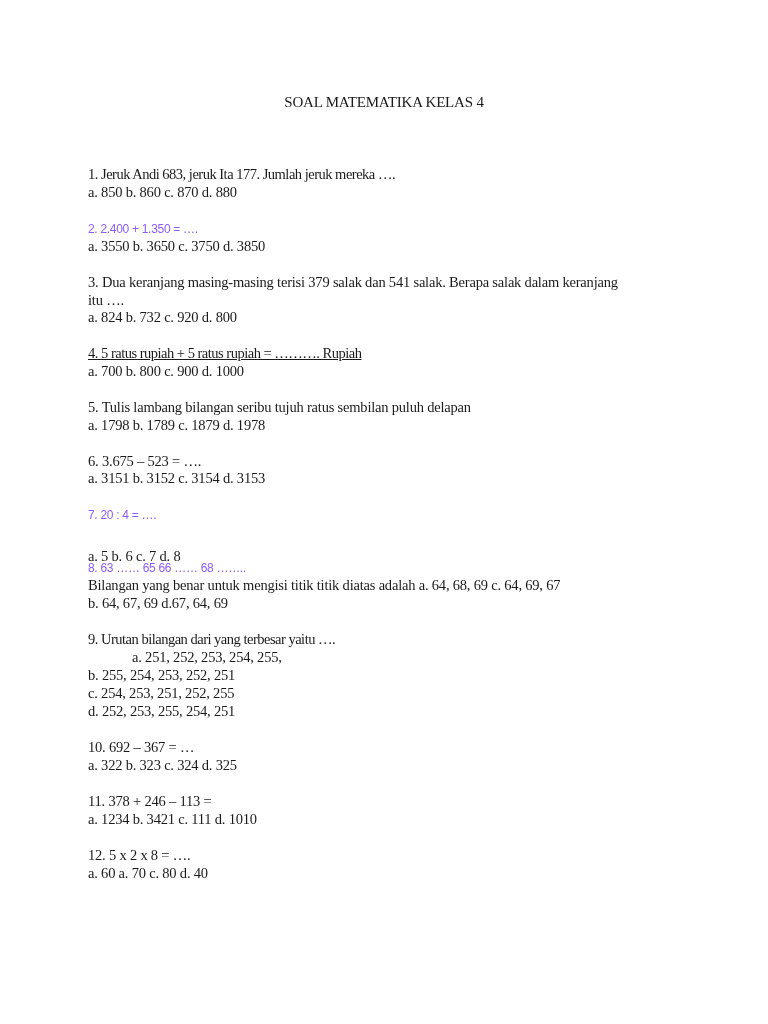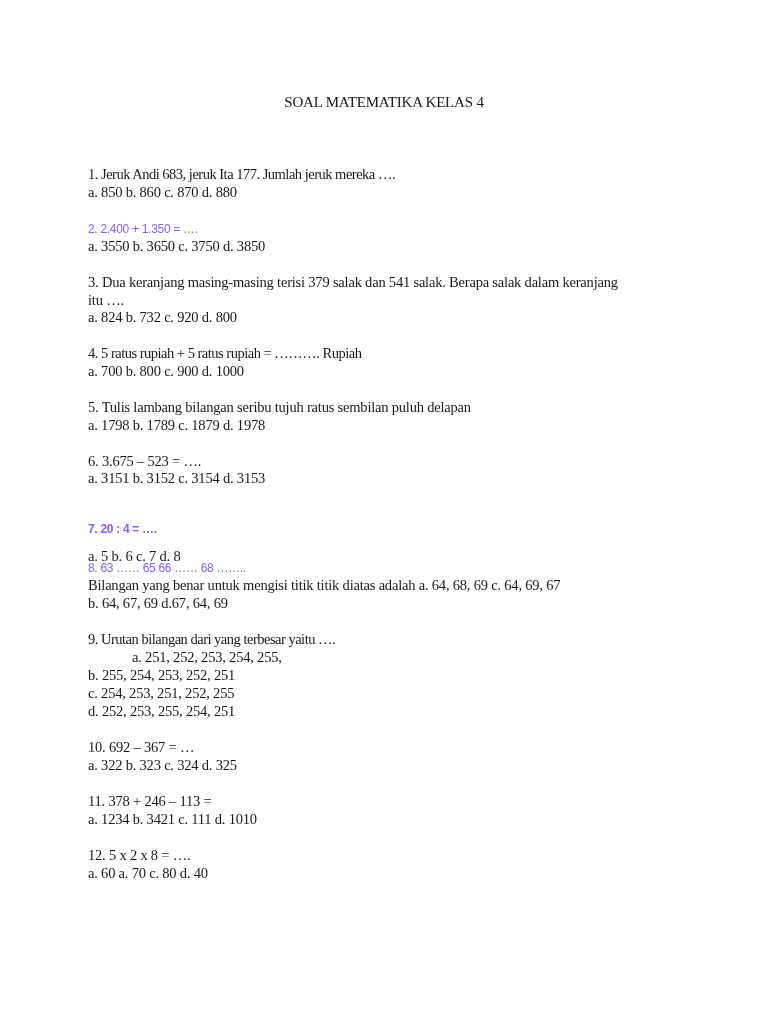--- a/index.html
+++ b/index.html
@@ -66,36 +66,36 @@
     <div class="line" style="top:237px;">a. 3550 b. 3650 c. 3750 d. 3850</div>
   </div>
 
   <div>
     <div class="line" style="top:273px;">3. Dua keranjang masing-masing terisi 379 salak dan 541 salak. Berapa salak dalam keranjang</div>
     <div class="line" style="top:291px;">itu ….</div>
     <div class="line" style="top:308px;">a. 824 b. 732 c. 920 d. 800</div>
   </div>
 
   <div>
-    <div class="line condensed" style="top:344px;">4. 5 ratus rupiah + 5 ratus rupiah = ………. Rupiah</div>
+    <div class="line condensed" style="top:344px;text-decoration:underline;">4. 5 ratus rupiah + 5 ratus rupiah = ………. Rupiah</div>
     <div class="line" style="top:362px;">a. 700 b. 800 c. 900 d. 1000</div>
   </div>
 
   <div>
     <div class="line" style="top:398px;text-align:center;">5. Tulis lambang bilangan seribu tujuh ratus sembilan puluh delapan</div>
     <div class="line" style="top:416px;">a. 1798 b. 1789 c. 1879 d. 1978</div>
   </div>
 
   <div>
     <div class="line" style="top:452px;">6. 3.675 – 523 = ….</div>
     <div class="line" style="top:469px;">a. 3151 b. 3152 c. 3154 d. 3153</div>
   </div>
 
   <div>
-    <div class="line sans" style="top:520px;font-weight:bold;">7. 20 : 4 = ….</div>
+    <div class="line sans" style="top:506px;">7. 20 : 4 = ….</div>
     <div class="line" style="top:547px;">a. 5 b. 6 c. 7 d. 8</div>
   </div>
 
   <div>
     <div class="line sans" style="top:559px;">8. 63 …… 65 66 …… 68 ……..</div>
     <div class="line" style="top:576px;">Bilangan yang benar untuk mengisi titik titik diatas adalah a. 64, 68, 69 c. 64, 69, 67</div>
     <div class="line" style="top:594px;">b. 64, 67, 69 d.67, 64, 69</div>
   </div>
 
   <div>

